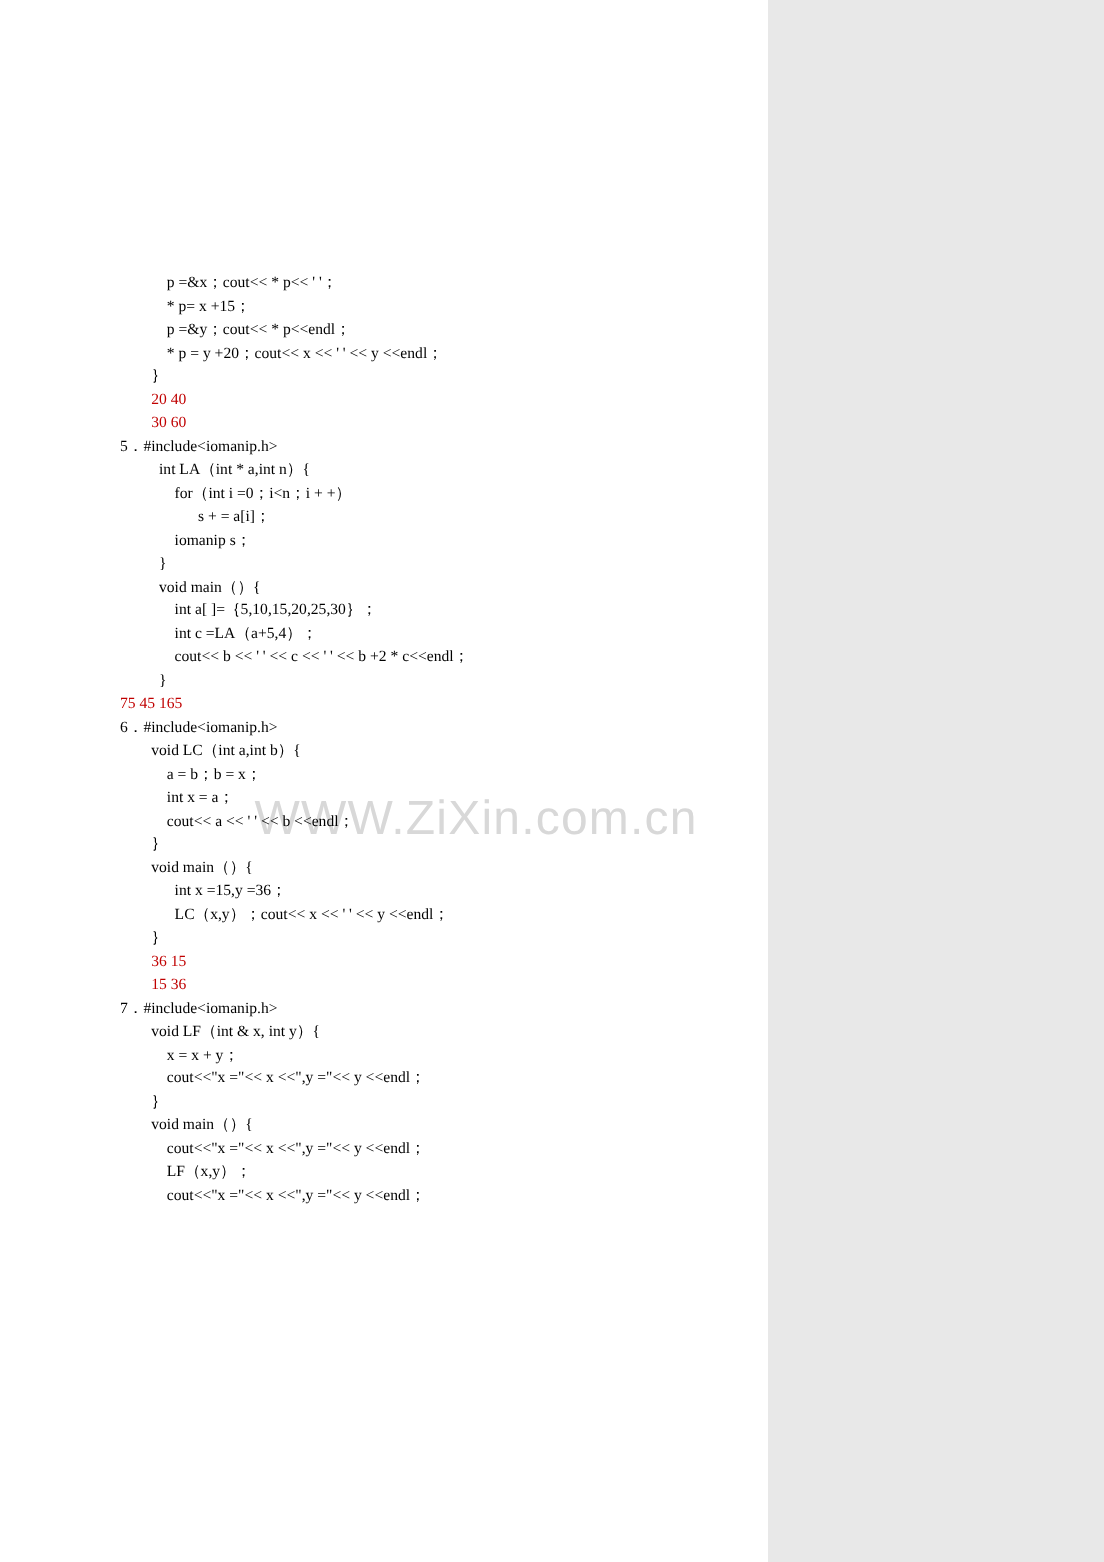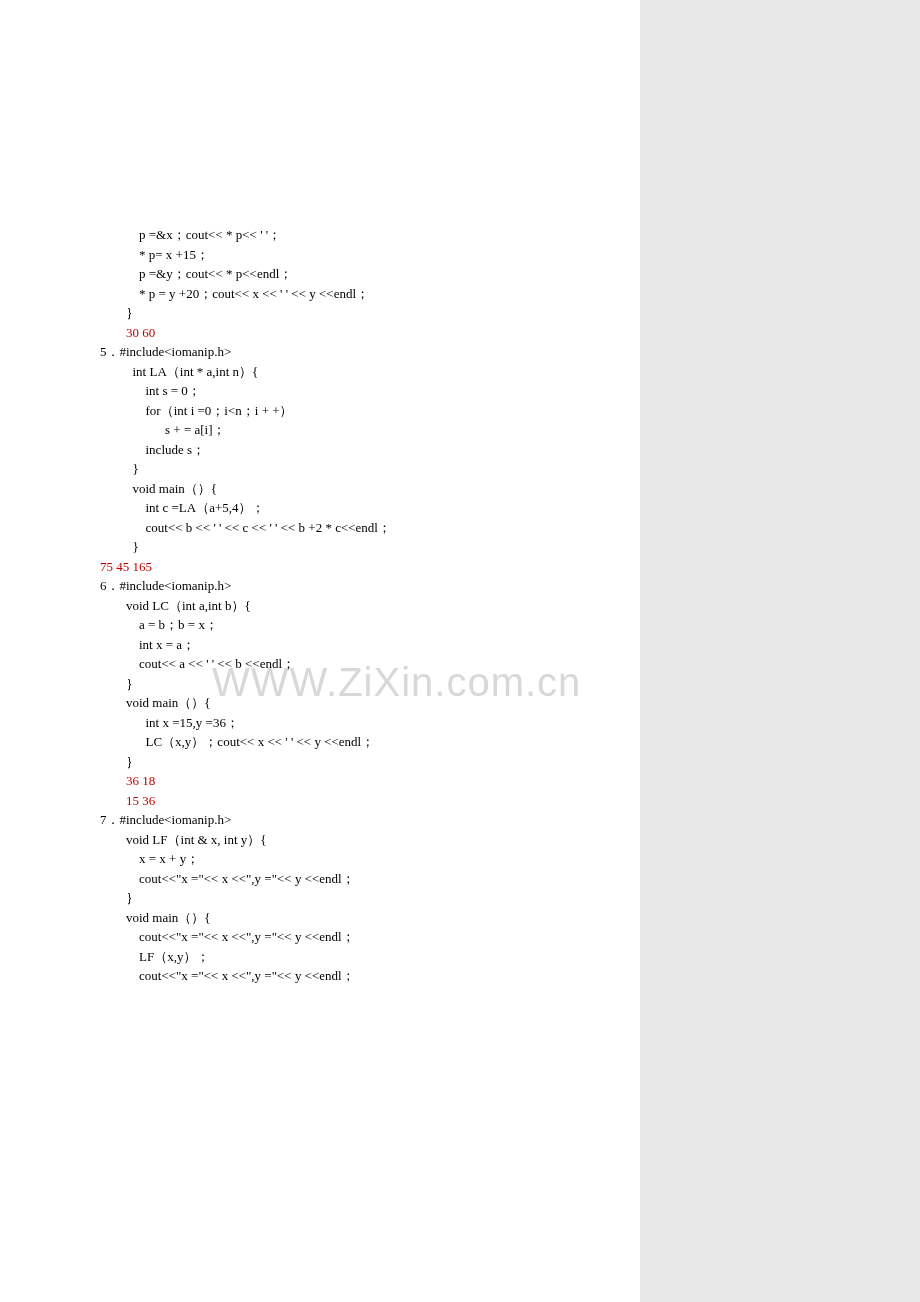--- a/index.html
+++ b/index.html
@@ -64,44 +64,45 @@
 <body>
 
 <div class="page-container">
   <div class="watermark">WWW.ZiXin.com.cn</div>
   <div class="content" id="content">
   <div class="code-line ">            p =&amp;x；cout&lt;&lt; * p&lt;&lt; ' '；</div>
       <div class="code-line ">            * p= x +15；</div>
       <div class="code-line ">            p =&amp;y；cout&lt;&lt; * p&lt;&lt;endl；</div>
       <div class="code-line ">            * p = y +20；cout&lt;&lt; x &lt;&lt; ' ' &lt;&lt; y &lt;&lt;endl；</div>
       <div class="code-line ">        ｝</div>
+      <div class="code-line red">        20 40</div>
       <div class="code-line red">        30 60</div>
       <div class="code-line ">5．#include&lt;iomanip.h&gt;</div>
       <div class="code-line ">          int LA（int * a,int n）{</div>
-      <div class="code-line ">              int s = 0；</div>
       <div class="code-line ">              for（int i =0；i&lt;n；i + +）</div>
       <div class="code-line ">                    s + = a[i]；</div>
-      <div class="code-line ">              include s；</div>
+      <div class="code-line ">              iomanip s；</div>
       <div class="code-line ">          }</div>
       <div class="code-line ">          void main（）{</div>
+      <div class="code-line ">              int a[ ]=｛5,10,15,20,25,30｝；</div>
       <div class="code-line ">              int c =LA（a+5,4）；</div>
       <div class="code-line ">              cout&lt;&lt; b &lt;&lt; ' ' &lt;&lt; c &lt;&lt; ' ' &lt;&lt; b +2 * c&lt;&lt;endl；</div>
       <div class="code-line ">          }</div>
       <div class="code-line red">75 45 165</div>
       <div class="code-line ">6．#include&lt;iomanip.h&gt;</div>
       <div class="code-line ">        void LC（int a,int b）{</div>
       <div class="code-line ">            a = b；b = x；</div>
       <div class="code-line ">            int x = a；</div>
       <div class="code-line ">            cout&lt;&lt; a &lt;&lt; ' ' &lt;&lt; b &lt;&lt;endl；</div>
       <div class="code-line ">        ｝</div>
       <div class="code-line ">        void main（）{</div>
       <div class="code-line ">              int x =15,y =36；</div>
       <div class="code-line ">              LC（x,y）；cout&lt;&lt; x &lt;&lt; ' ' &lt;&lt; y &lt;&lt;endl；</div>
       <div class="code-line ">        ｝</div>
-      <div class="code-line red">        36 18</div>
+      <div class="code-line red">        36 15</div>
       <div class="code-line red">        15 36</div>
       <div class="code-line ">7．#include&lt;iomanip.h&gt;</div>
       <div class="code-line ">        void LF（int &amp; x, int y）{</div>
       <div class="code-line ">            x = x + y；</div>
       <div class="code-line ">            cout&lt;&lt;"x ="&lt;&lt; x &lt;&lt;",y ="&lt;&lt; y &lt;&lt;endl；</div>
       <div class="code-line ">        ｝</div>
       <div class="code-line ">        void main（）{</div>
       <div class="code-line ">            cout&lt;&lt;"x ="&lt;&lt; x &lt;&lt;",y ="&lt;&lt; y &lt;&lt;endl；</div>
       <div class="code-line ">            LF（x,y）；</div>
       <div class="code-line ">            cout&lt;&lt;"x ="&lt;&lt; x &lt;&lt;",y ="&lt;&lt; y &lt;&lt;endl；</div>

